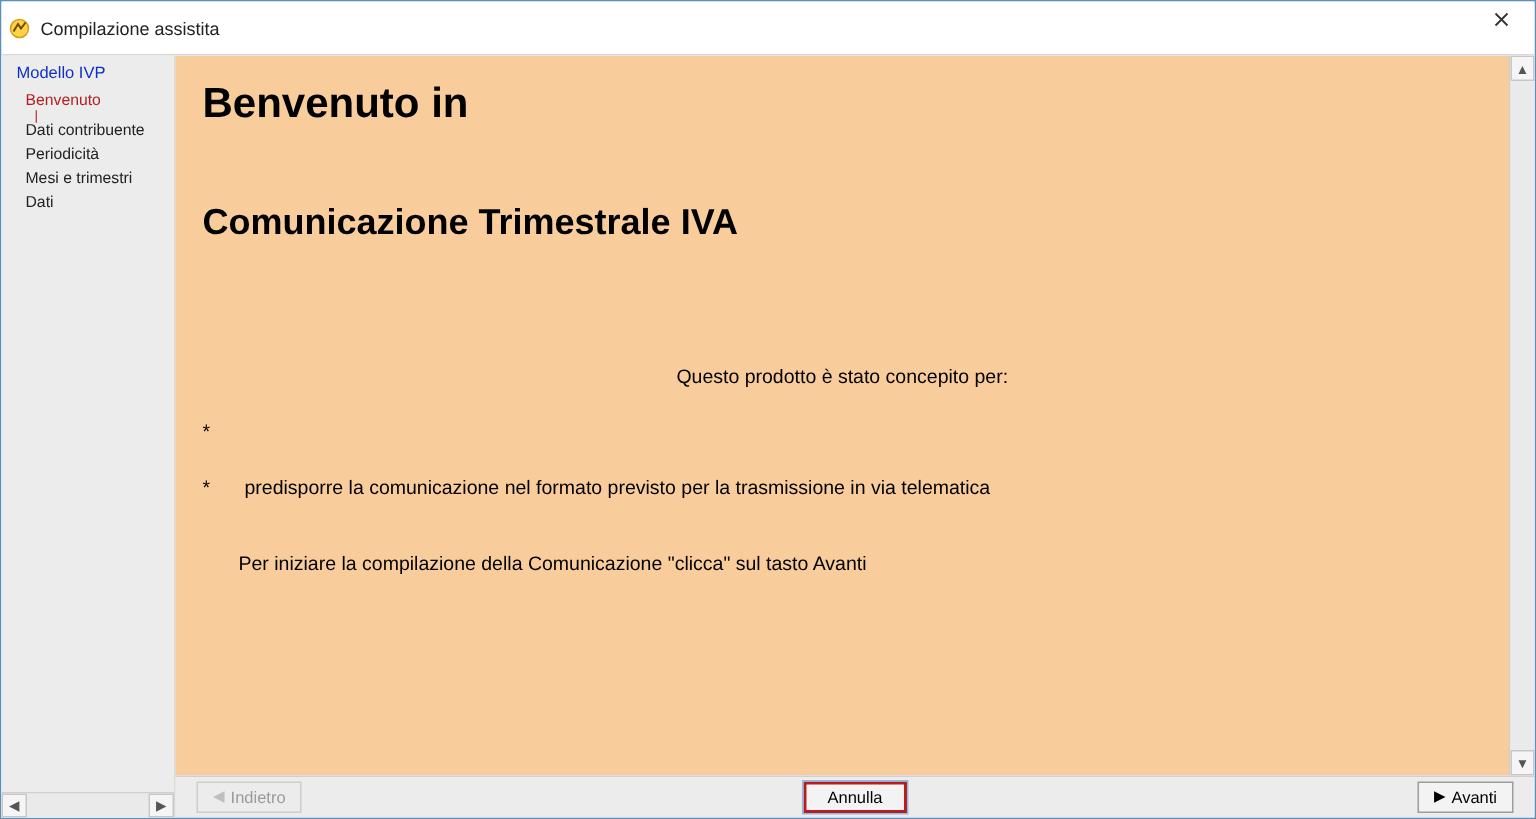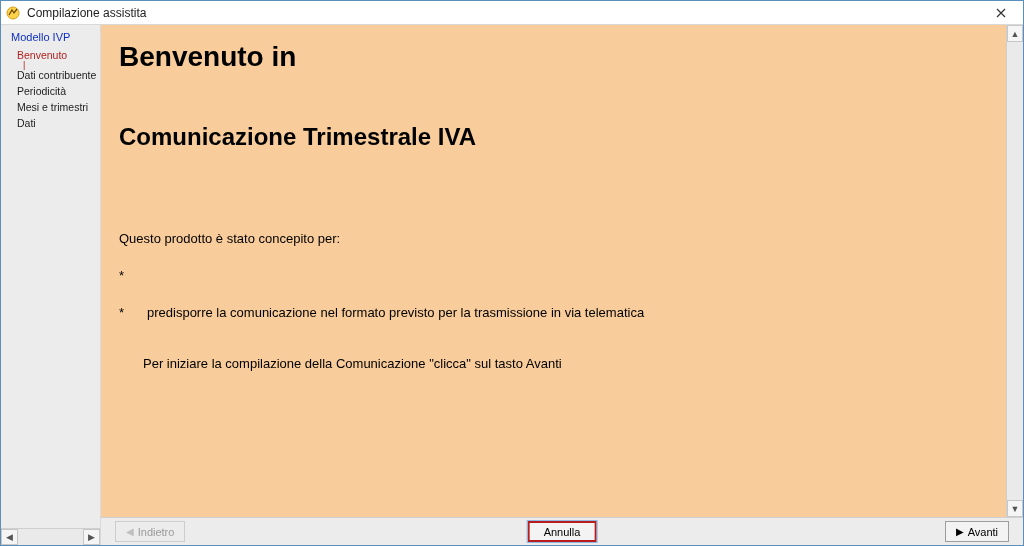--- a/index.html
+++ b/index.html
@@ -12,21 +12,21 @@
     overflow: hidden;
   }
   .window {
     width: 1024px; height: 546px;
     border: 1px solid #5a8fbc;
     display: flex;
     flex-direction: column;
     background: #ffffff;
   }
   .titlebar {
-    height: 24px;
+    height: 36px;
     background: #ffffff;
     border-bottom: 1px solid #d9d9d9;
     display: flex;
     align-items: center;
     padding: 0 0 0 4px;
     position: relative;
   }
   .titlebar .app-icon {
     width: 16px; height: 16px;
     margin-right: 6px;
@@ -42,21 +42,21 @@
     width: 44px; height: 23px;
     display: flex; align-items: center; justify-content: center;
     cursor: pointer;
   }
   .body {
     flex: 1;
     display: flex;
     min-height: 0;
   }
   .sidebar-wrap {
-    width: 100px;
+    width: 116px;
     display: flex;
     flex-direction: column;
     border-right: 1px solid #d9d9d9;
     background: #ececec;
   }
   .sidebar {
     flex: 1;
     background: #ececec;
     padding: 4px 0 0 0;
     overflow: hidden;
@@ -128,21 +128,21 @@
   .content h2 {
     font-family: Arial, sans-serif;
     font-size: 24px;
     font-weight: bold;
     margin: 50px 0 10px 0;
   }
   .content p {
     font-size: 13px;
     margin: 16px 0;
   }
-  .content .intro { margin-top: 80px; }
+  .content .intro { margin-top: 80px; text-align: center; }
   .content .bullet {
     font-size: 13px;
     margin: 22px 0;
     display: flex;
   }
   .content .bullet .star { width: 28px; }
   .content .final { margin-top: 36px; margin-left: 24px; }
   .vscroll {
     width: 17px;
     background: #f0f0f0;

